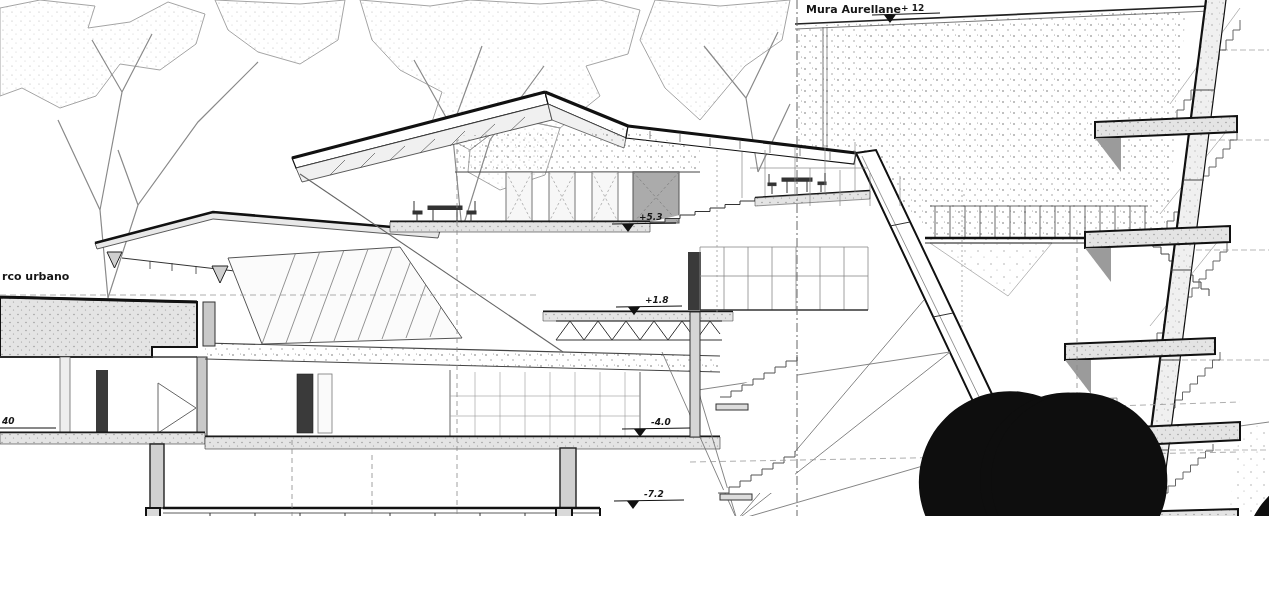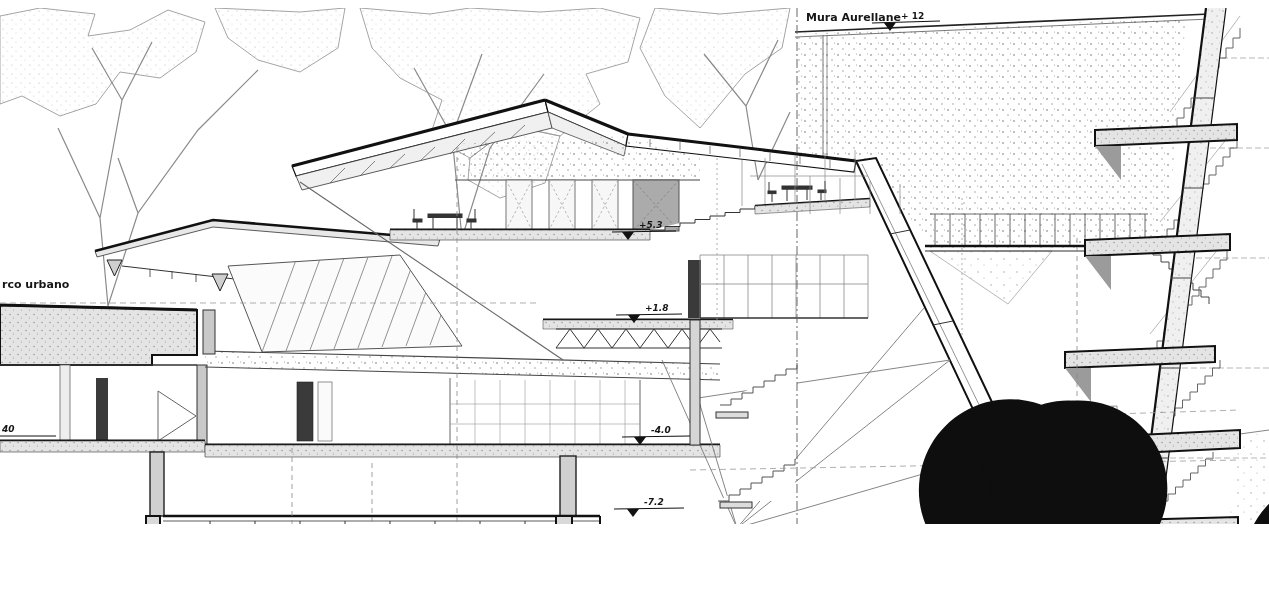--- a/index.html
+++ b/index.html
@@ -1,16 +1,16 @@
 <!DOCTYPE html>
 <html><head>
 <meta charset="utf-8">
 <style>
   html,body{margin:0;padding:0;background:#fff;}
-  .stage{width:1269px;height:516px;position:relative;background:#fff;overflow:hidden;margin-top:8px;}
+  .stage{width:1269px;height:516px;position:relative;background:#fff;overflow:hidden;}
   svg{display:block;}
   text{font-family:"DejaVu Sans","Liberation Sans",sans-serif;fill:#161616;}
   .lbl{font-size:11px;font-weight:700;}
   .mk{font-size:9px;font-weight:700;font-style:italic;}
   .mku{font-size:9px;font-weight:700;}
 </style>
 </head>
 <body>
 
 <div class="stage">

